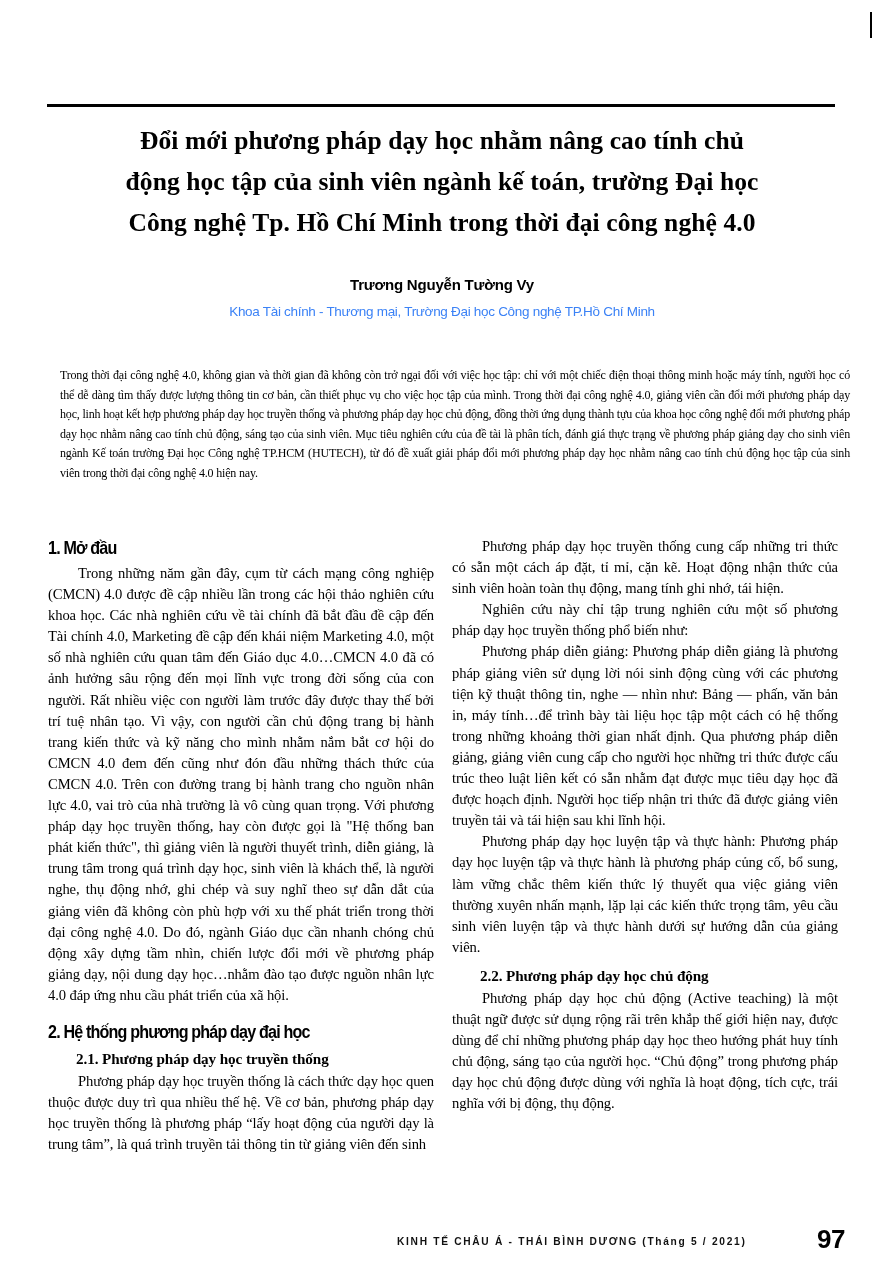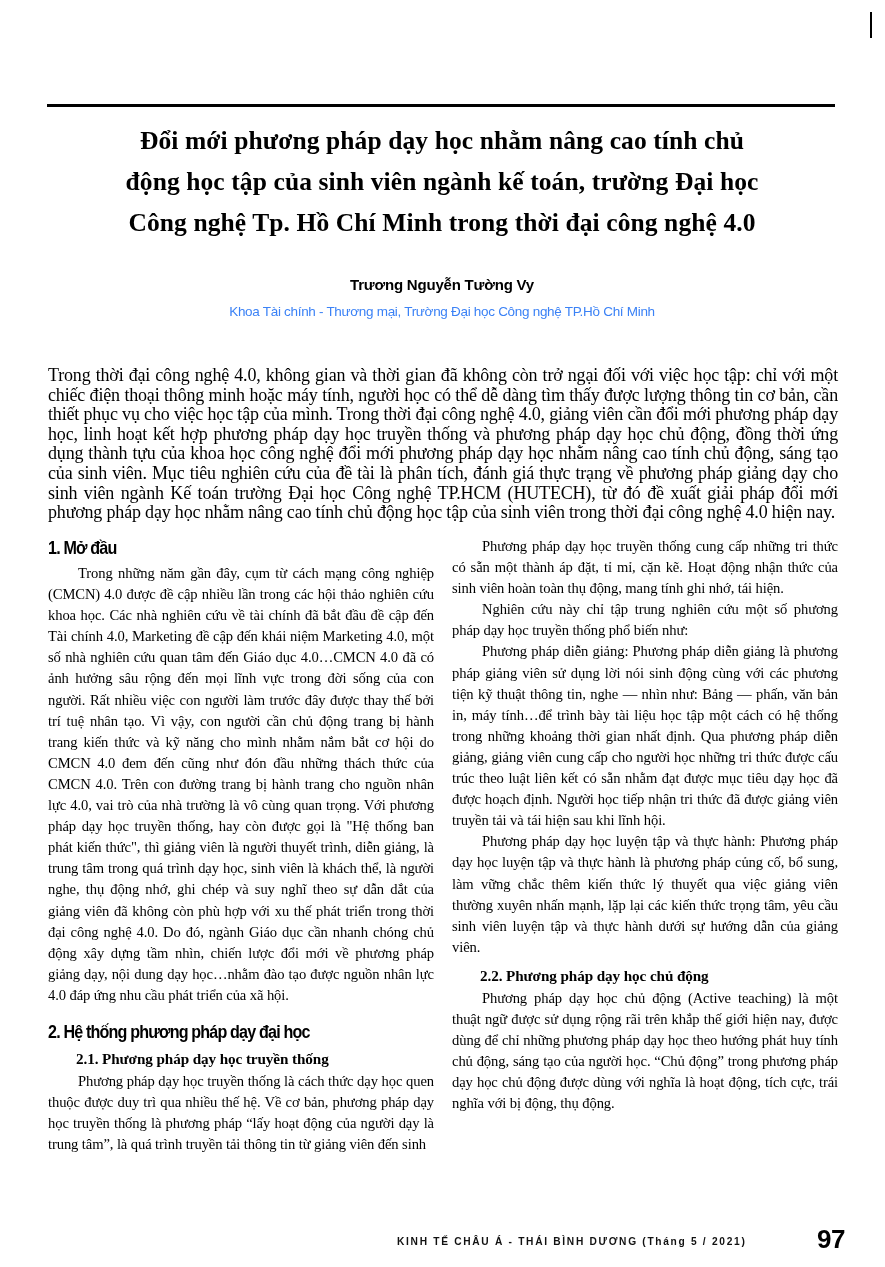--- a/index.html
+++ b/index.html
@@ -77,24 +77,24 @@
     text-align: center;
     font-size: 13.5px;
     font-family: "Liberation Sans", "DejaVu Sans", sans-serif;
     color: #3b82f6;
     letter-spacing: -0.3px;
   }
 
   
   .abstract {
     position: absolute;
-    left: 48px;
+    left: 60px;
     top: 358px;
     width: 790px;
-    font-size: 18px;
+    font-size: 12px;
     line-height: 19.6px;
     text-align: justify;
     text-align-last: left;
     letter-spacing: -0.18px;
   }
 
   
   .col {
     position: absolute;
     top: 528px;
@@ -178,21 +178,21 @@
 
   <div class="col col-left">
     <h2 class="sec">1. Mở đầu</h2>
     <p>Trong những năm gần đây, cụm từ cách mạng công nghiệp (CMCN) 4.0 được đề cập nhiều lần trong các hội thảo nghiên cứu khoa học. Các nhà nghiên cứu về tài chính đã bắt đầu đề cập đến Tài chính 4.0, Marketing đề cập đến khái niệm Marketing 4.0, một số nhà nghiên cứu quan tâm đến Giáo dục 4.0…CMCN 4.0 đã có ảnh hưởng sâu rộng đến mọi lĩnh vực trong đời sống của con người. Rất nhiều việc con người làm trước đây được thay thế bởi trí tuệ nhân tạo. Vì vậy, con người cần chủ động trang bị hành trang kiến thức và kỹ năng cho mình nhằm nắm bắt cơ hội do CMCN 4.0 đem đến cũng như đón đầu những thách thức của CMCN 4.0. Trên con đường trang bị hành trang cho nguồn nhân lực 4.0, vai trò của nhà trường là vô cùng quan trọng. Với phương pháp dạy học truyền thống, hay còn được gọi là "Hệ thống ban phát kiến thức", thì giảng viên là người thuyết trình, diễn giảng, là trung tâm trong quá trình dạy học, sinh viên là khách thể, là người nghe, thụ động nhớ, ghi chép và suy nghĩ theo sự dẫn dắt của giảng viên đã không còn phù hợp với xu thế phát triển trong thời đại công nghệ 4.0. Do đó, ngành Giáo dục cần nhanh chóng chủ động xây dựng tầm nhìn, chiến lược đổi mới về phương pháp giảng dạy, nội dung dạy học…nhằm đào tạo được nguồn nhân lực 4.0 đáp ứng nhu cầu phát triển của xã hội.</p>
     <h2 class="sec spaced">2. Hệ thống phương pháp dạy đại học</h2>
     <h3 class="subsec tight">2.1. Phương pháp dạy học truyền thống</h3>
     <p>Phương pháp dạy học truyền thống là cách thức dạy học quen thuộc được duy trì qua nhiều thế hệ. Về cơ bản, phương pháp dạy học truyền thống là phương pháp “lấy hoạt động của người dạy là trung tâm”, là quá trình truyền tải thông tin từ giảng viên đến sinh</p>
   </div>
 
   <div class="col col-right">
-    <p>Phương pháp dạy học truyền thống cung cấp những tri thức có sẵn một thành áp đặt, tỉ mỉ, cặn kẽ. Hoạt động nhận thức của sinh viên hoàn toàn thụ động, mang tính ghi nhớ, tái hiện.</p>
+    <p>Phương pháp dạy học truyền thống cung cấp những tri thức có sẵn một cách áp đặt, tỉ mỉ, cặn kẽ. Hoạt động nhận thức của sinh viên hoàn toàn thụ động, mang tính ghi nhớ, tái hiện.</p>
     <p>Nghiên cứu này chỉ tập trung nghiên cứu một số phương pháp dạy học truyền thống phổ biến như:</p>
     <p>Phương pháp diễn giảng: Phương pháp diễn giảng là phương pháp giảng viên sử dụng lời nói sinh động cùng với các phương tiện kỹ thuật thông tin, nghe — nhìn như: Bảng — phấn, văn bản in, máy tính…để trình bày tài liệu học tập một cách có hệ thống trong những khoảng thời gian nhất định. Qua phương pháp diễn giảng, giảng viên cung cấp cho người học những tri thức được cấu trúc theo luật liên kết có sẵn nhằm đạt được mục tiêu dạy học đã được hoạch định. Người học tiếp nhận tri thức đã được giảng viên truyền tải và tái hiện sau khi lĩnh hội.</p>
     <p>Phương pháp dạy học luyện tập và thực hành: Phương pháp dạy học luyện tập và thực hành là phương pháp củng cố, bổ sung, làm vững chắc thêm kiến thức lý thuyết qua việc giảng viên thường xuyên nhấn mạnh, lặp lại các kiến thức trọng tâm, yêu cầu sinh viên luyện tập và thực hành dưới sự hướng dẫn của giảng viên.</p>
     <h3 class="subsec">2.2. Phương pháp dạy học chủ động</h3>
     <p>Phương pháp dạy học chủ động (Active teaching) là một thuật ngữ được sử dụng rộng rãi trên khắp thế giới hiện nay, được dùng để chỉ những phương pháp dạy học theo hướng phát huy tính chủ động, sáng tạo của người học. “Chủ động” trong phương pháp dạy học chủ động được dùng với nghĩa là hoạt động, tích cực, trái nghĩa với bị động, thụ động.</p>
   </div>
 
   <div class="footer-text">KINH TẾ CHÂU Á - THÁI BÌNH DƯƠNG  (Tháng 5 / 2021)</div>
   <div class="page-number">97</div>
 

